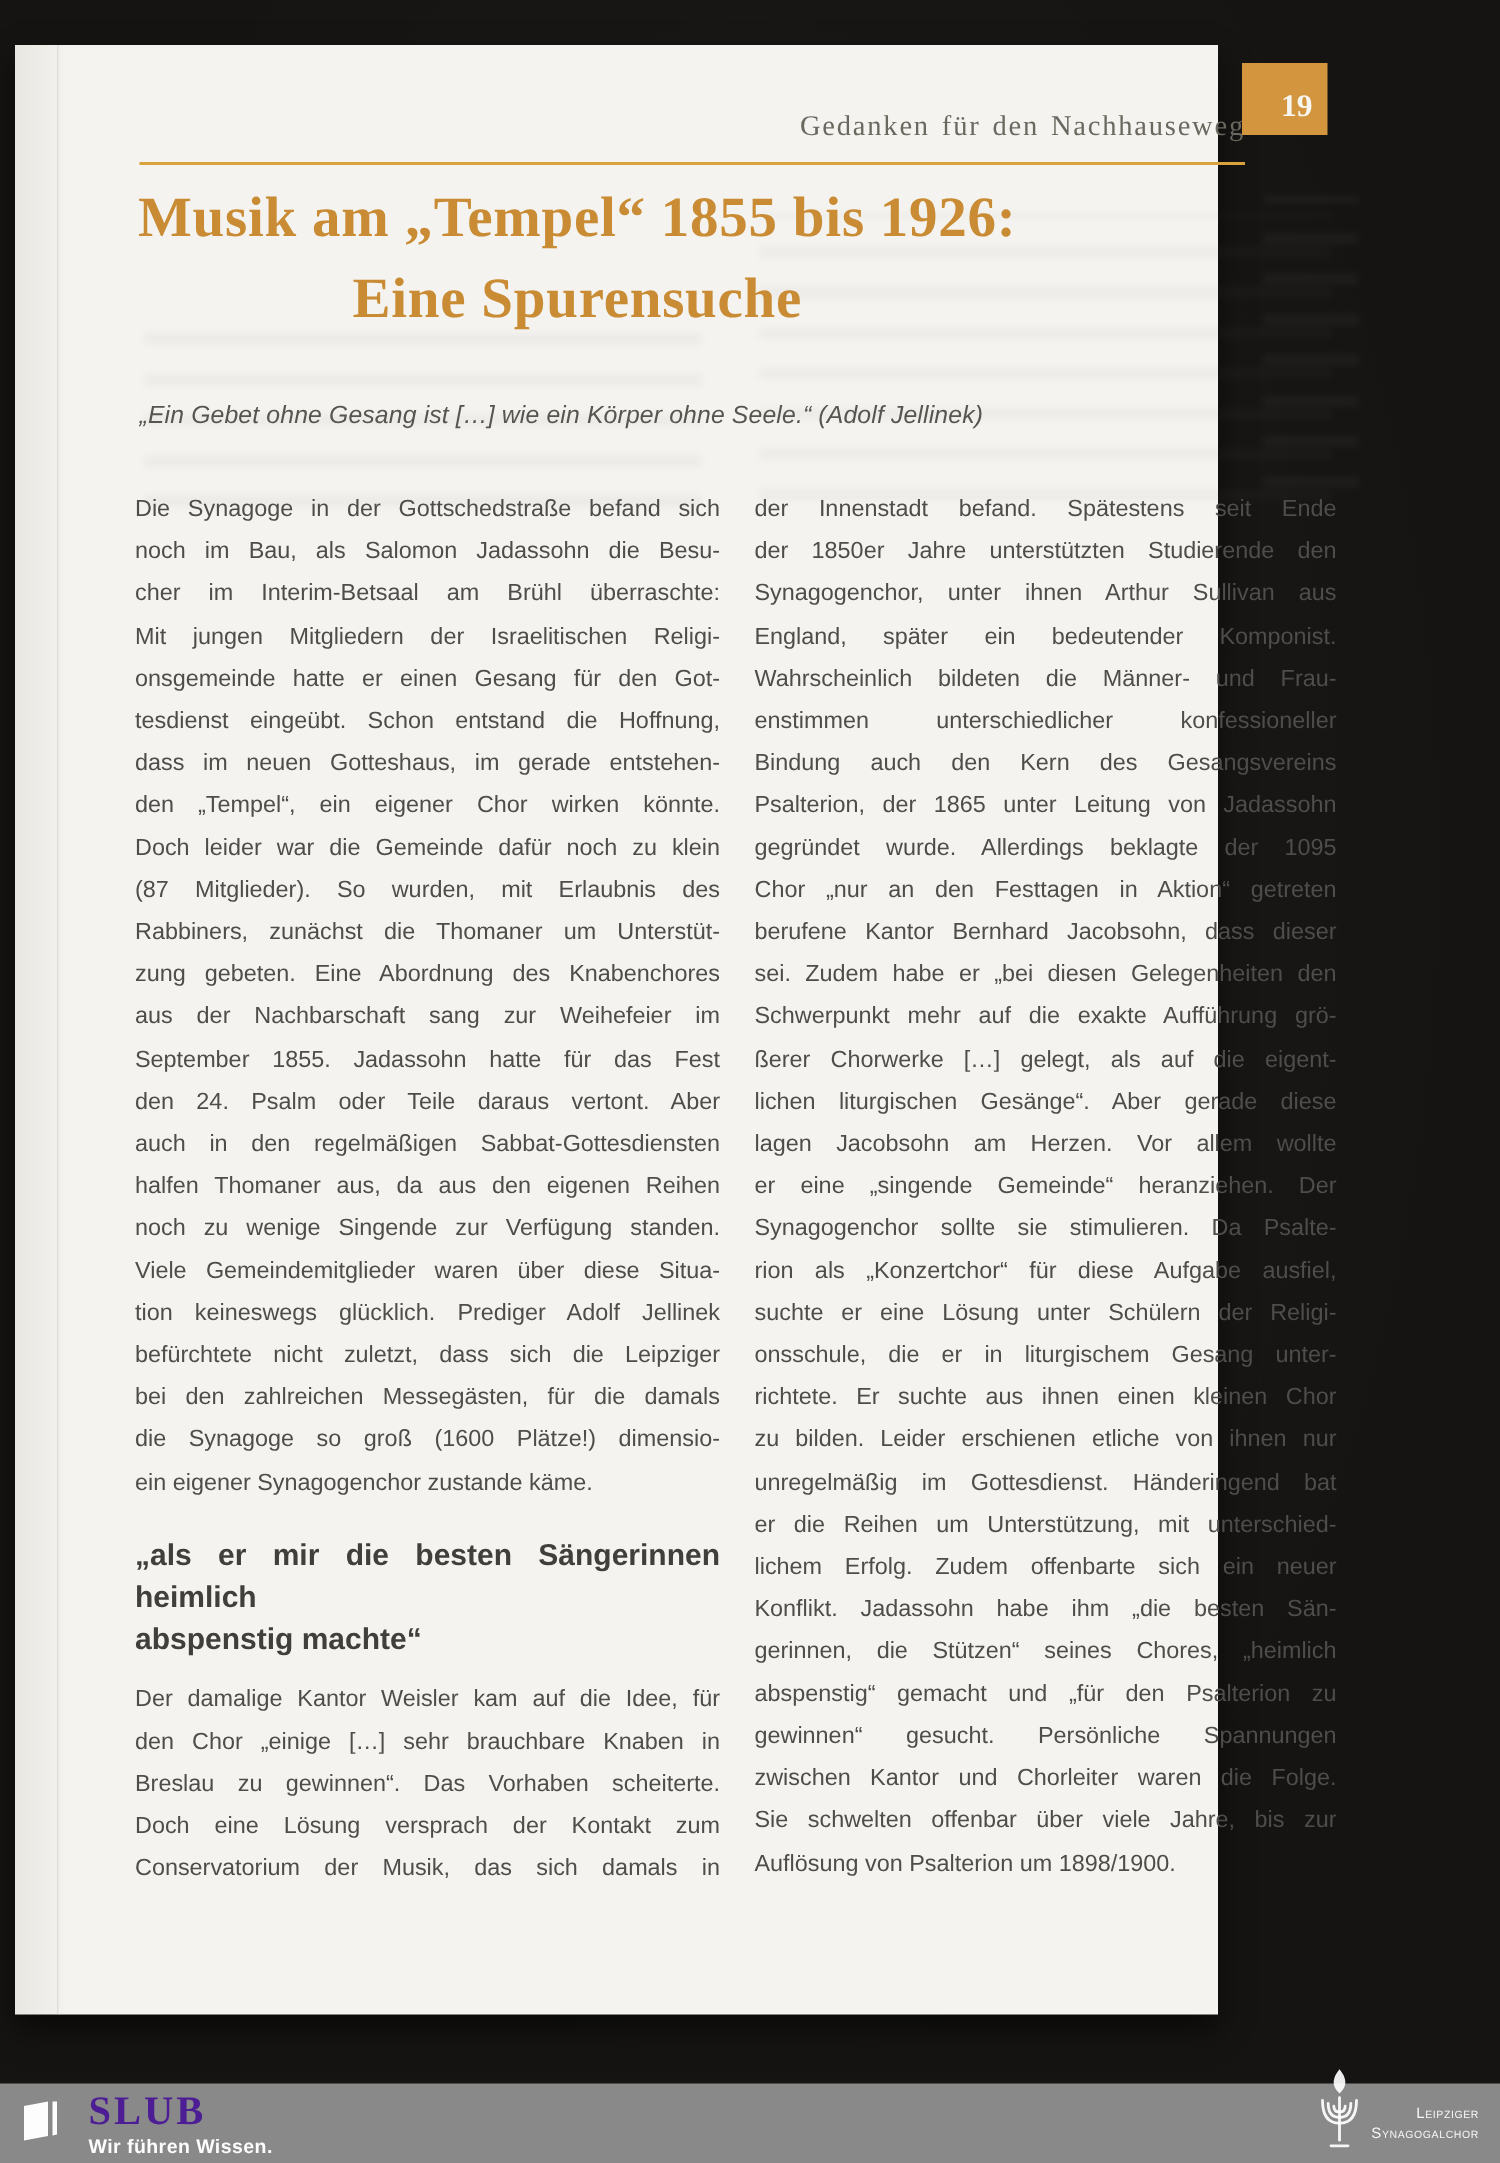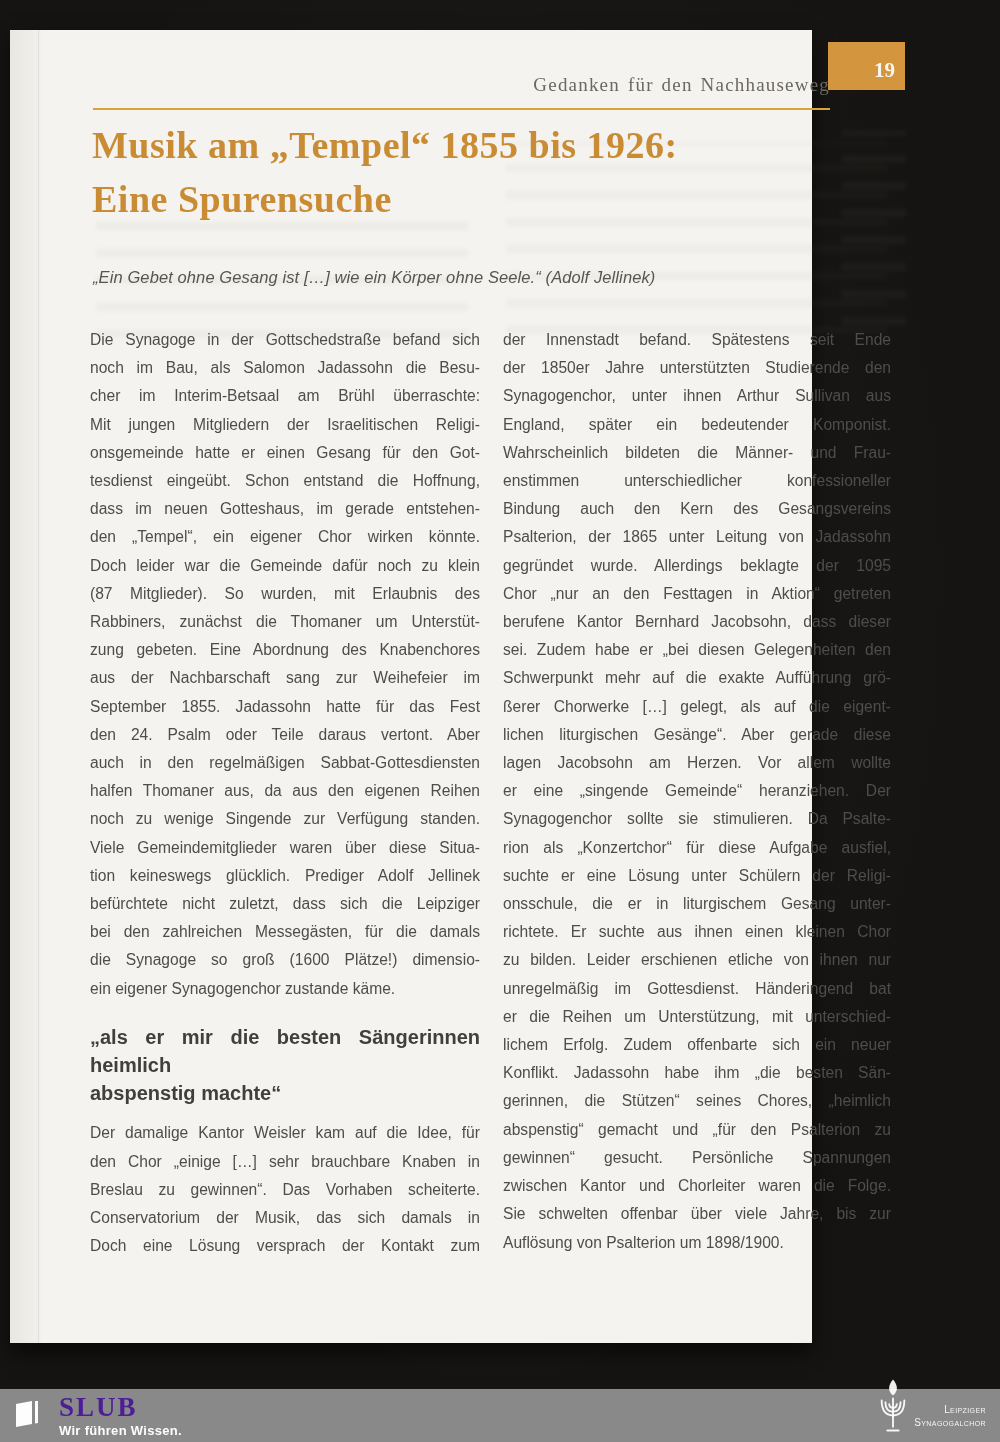--- a/index.html
+++ b/index.html
@@ -31,31 +31,31 @@
   .ghost-c{left:496px;top:112px;width:382px;height:192px;opacity:.26;}
   
   .running-head{
     position:absolute;left:83px;top:44px;width:737px;
     font-family:"Liberation Serif",serif;font-size:19px;color:#6b685f;
     letter-spacing:1.2px;word-spacing:2px;text-align:right;
   }
   .head-rule{position:absolute;left:83px;top:78px;width:737px;height:2px;background:#d8a23d;}
   .pagenum-box{
     position:absolute;left:818px;top:12px;width:57px;height:48px;background:#d3963e;
-    display:flex;align-items:center;justify-content:center;padding-left:20px;
+    display:flex;align-items:center;justify-content:center;
   }
   .pagenum-box span{
     font-family:"Liberation Serif",serif;font-size:21px;font-weight:bold;color:#f7f5ef;
     transform:translate(8px,4px);
   }
   
   .title{
     position:absolute;left:82px;top:88px;margin:0;
     font-family:"Liberation Serif",serif;font-weight:700;
-    font-size:38px;line-height:54px;color:#c98c34;letter-spacing:.5px;
+    font-size:38px;line-height:54px;color:#c98c34;letter-spacing:.5px;text-align:center;
   }
   .title span{display:block;}
   
   .epigraph{
     position:absolute;left:83px;top:238px;width:800px;
     font-style:italic;font-size:16.5px;color:#56554f;letter-spacing:.1px;
   }
   
   .col{position:absolute;top:296px;
     font-size:15.6px;line-height:28.2px;color:#4e4d4b;
@@ -137,22 +137,22 @@
           <div class="line ragged">ein eigener Synagogenchor zustande käme.</div>
         </div>
         <div class="block subhead">
           <div class="line">„als er mir die besten Sängerinnen heimlich</div>
           <div class="line ragged">abspenstig machte“</div>
         </div>
         <div class="block body">
           <div class="line">Der damalige Kantor Weisler kam auf die Idee, für</div>
           <div class="line">den Chor „einige […] sehr brauchbare Knaben in</div>
           <div class="line">Breslau zu gewinnen“. Das Vorhaben scheiterte.</div>
+          <div class="line">Doch eine Lösung versprach der Kontakt zum</div>
           <div class="line">Conservatorium der Musik, das sich damals in</div>
-          <div class="line">Doch eine Lösung versprach der Kontakt zum</div>
         </div>
       </div>
     <div class="col col-right">
         <div class="block body">
           <div class="line">der Innenstadt befand. Spätestens seit Ende</div>
           <div class="line">der 1850er Jahre unterstützten Studierende den</div>
           <div class="line">Synagogenchor, unter ihnen Arthur Sullivan aus</div>
           <div class="line">England, später ein bedeutender Komponist.</div>
           <div class="line">Wahrscheinlich bildeten die Männer- und Frau-</div>
           <div class="line">enstimmen unterschiedlicher konfessioneller</div>

